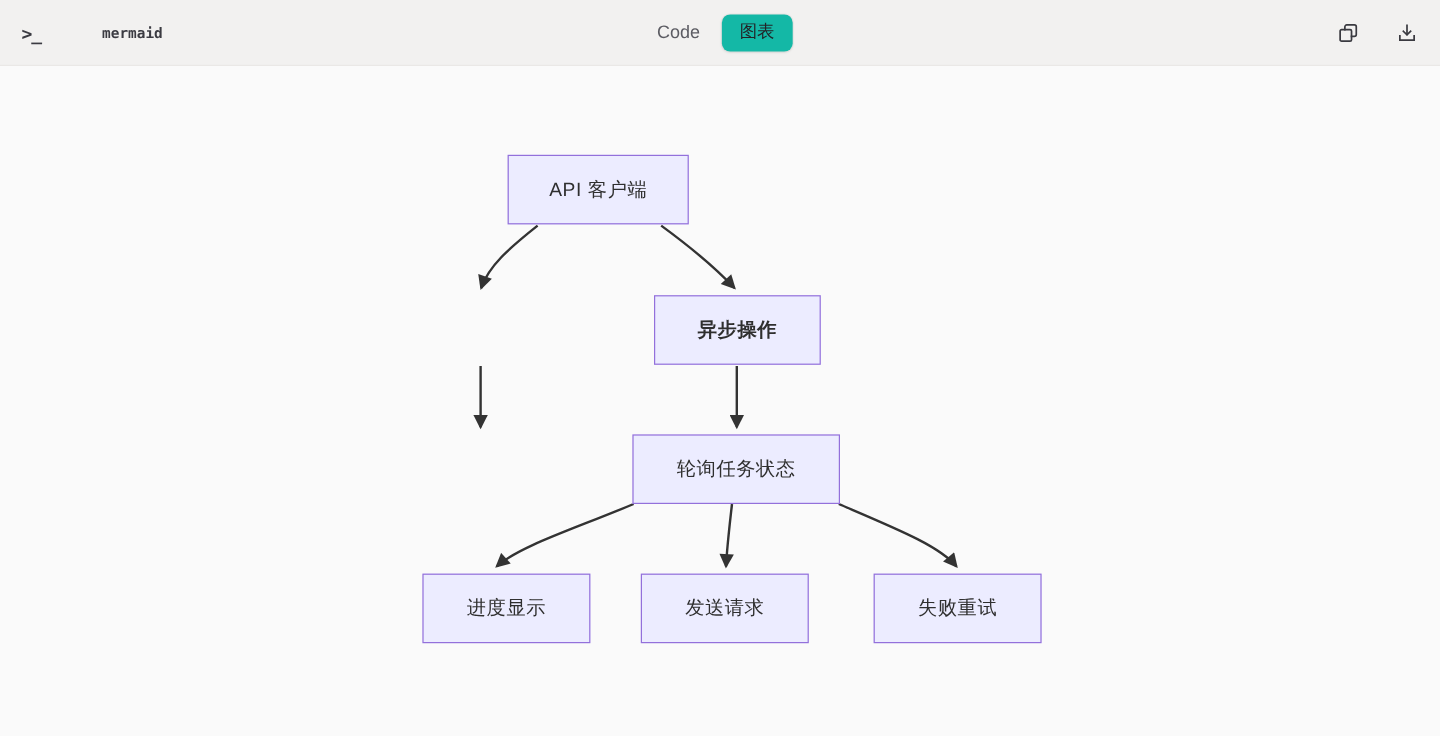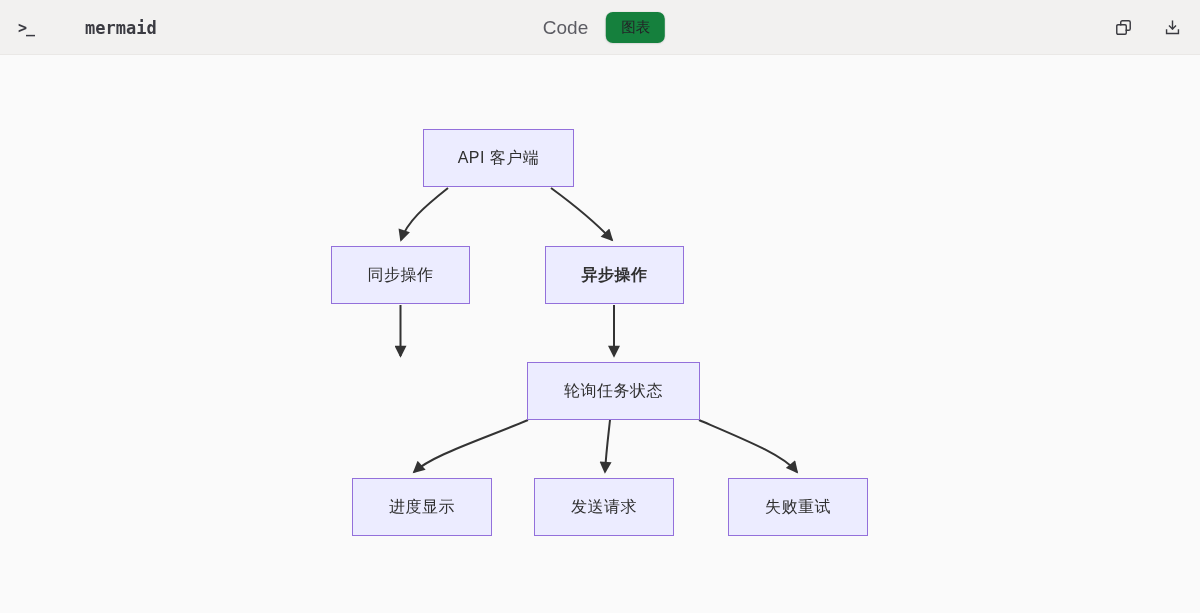--- a/index.html
+++ b/index.html
@@ -24,33 +24,33 @@
   .logo{
     position:absolute;left:18px;top:0;height:55px;
     display:flex;align-items:center;gap:7px;cursor:pointer;
   }
   .logo .prompt{
     font-family:"DejaVu Sans Mono", monospace;
     font-size:15px;font-weight:700;color:var(--ink);letter-spacing:-1px;
   }
   .logo .logo-text{
     font-family:"DejaVu Sans Mono", monospace;
-    font-size:17px;font-weight:600;color:var(--ink);padding-left:44px;
+    font-size:12px;font-weight:600;color:var(--ink);padding-left:44px;
   }
   .tabs{
     position:absolute;left:50%;top:0;height:55px;transform:translateX(-50%);
     display:flex;align-items:center;gap:10px;
   }
   .tab{
     border:none;background:transparent;cursor:pointer;
     font-family:"Liberation Sans", sans-serif;
-    font-size:19px;color:#5c5c63;padding:6px 8px;line-height:1;
+    font-size:15px;color:#5c5c63;padding:6px 8px;line-height:1;
   }
   .tab.active{
-    background:#15803d;color:#232327;border-radius:7px;
+    background:#14b8a6;color:#232327;border-radius:7px;
     padding:8px 15px;font-size:14.5px;
     box-shadow:0 1px 2px rgba(0,0,0,0.07), 0 0 0 1px rgba(0,0,0,0.03);
   }
   .actions{
     position:absolute;right:16px;top:0;height:55px;
     display:flex;align-items:center;gap:26px;
   }
   .icon-btn{
     border:none;background:transparent;cursor:pointer;padding:2px;
     display:flex;align-items:center;justify-content:center;color:#3a3a40;
@@ -131,19 +131,18 @@
     <path class="edge" d="M448,188 C424,207 407,222 401,240" marker-end="url(#arrow)"></path>
     <path class="edge" d="M551,188 C577,207 595,222 612,240" marker-end="url(#arrow)"></path>
     <path class="edge" d="M400.5,305 L400.5,356" marker-end="url(#arrow)"></path>
     <path class="edge" d="M614,305 L614,356" marker-end="url(#arrow)"></path>
     <path class="edge" d="M528,420 C478,441 433,455 414,472" marker-end="url(#arrow)"></path>
     <path class="edge" d="M610,420 C608,438 606,454 605,472" marker-end="url(#arrow)"></path>
     <path class="edge" d="M699,420 C748,441 783,455 797,472" marker-end="url(#arrow)"></path>
   </svg>
 
   <div class="node n-a">API 客户端</div>
-  <div class="node n-b">同步操作</div>
   <div class="node n-c">异步操作</div>
   <div class="node n-e">轮询任务状态</div>
   <div class="node n-f">进度显示</div>
   <div class="node n-g">发送请求</div>
   <div class="node n-h">失败重试</div>
 </main>
 
 </body></html>

